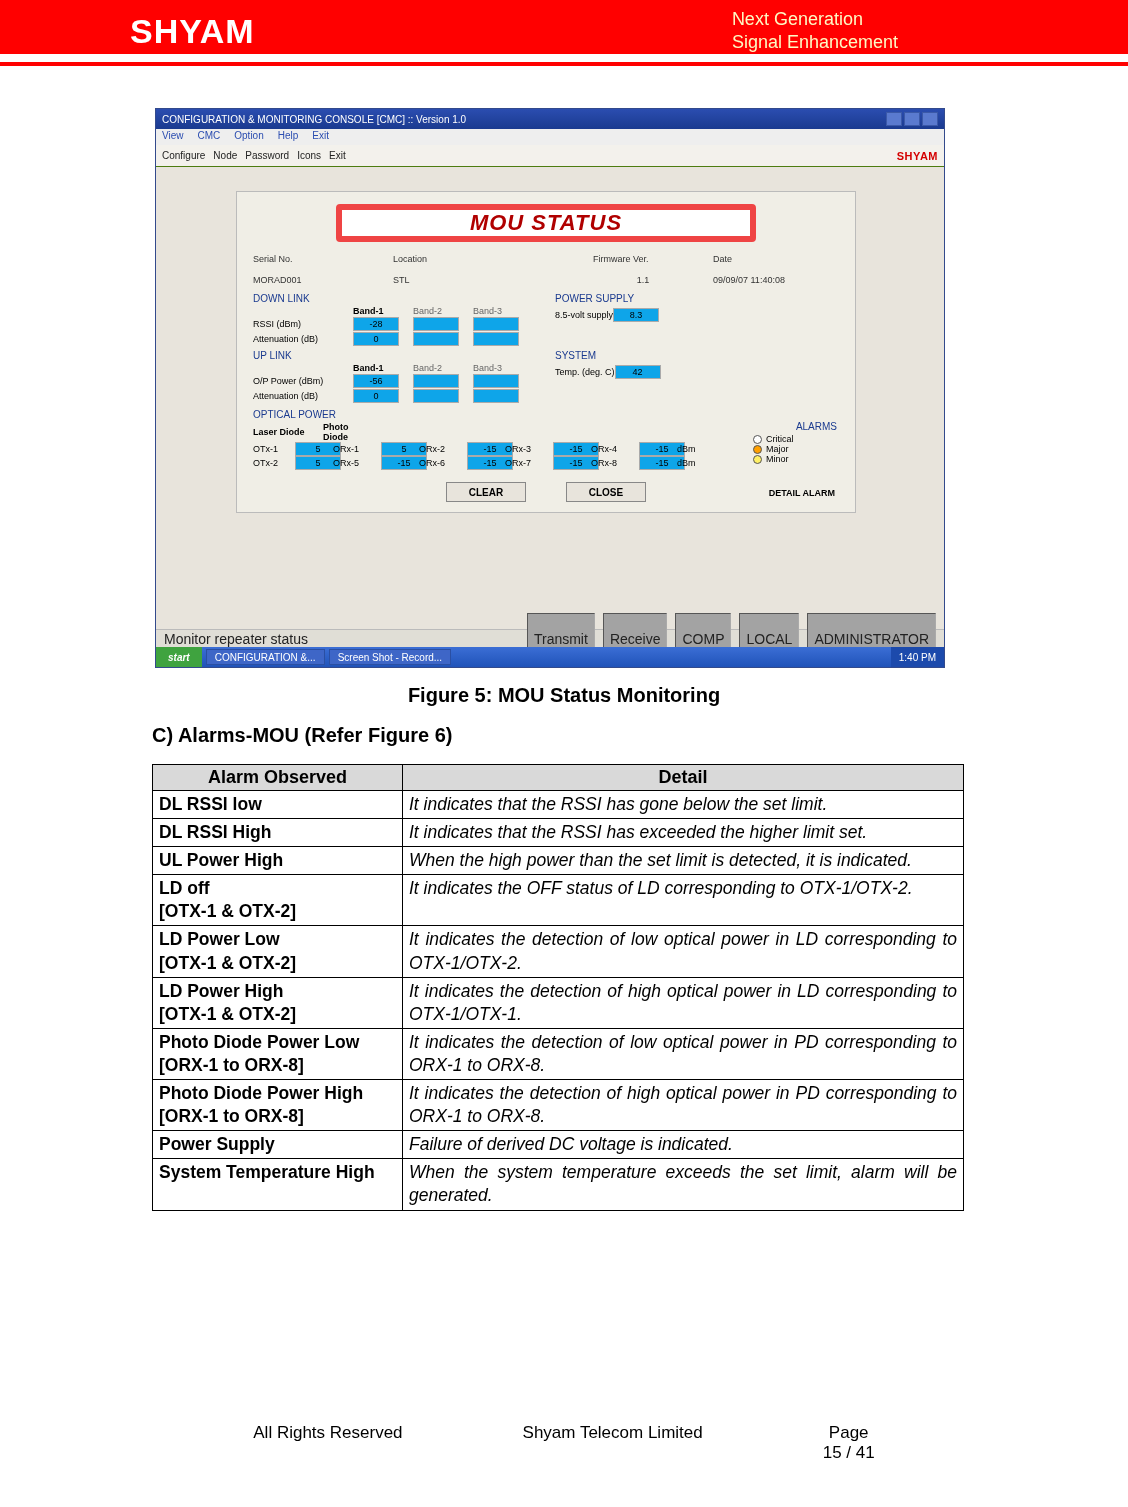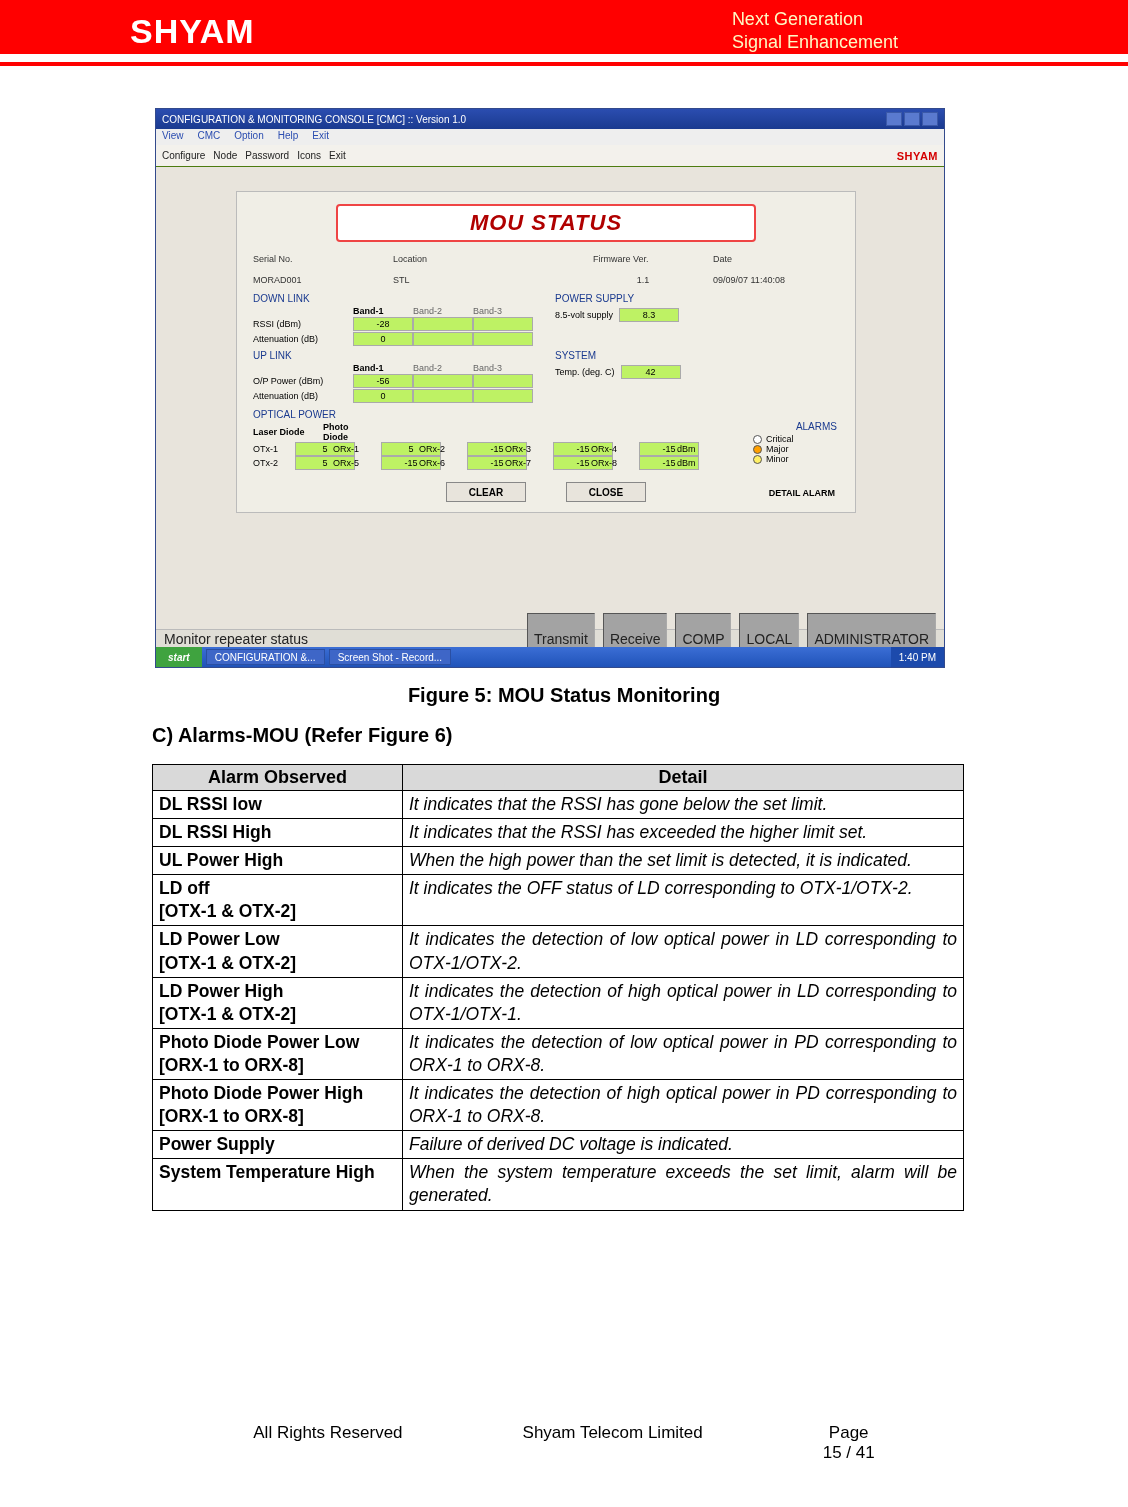--- a/index.html
+++ b/index.html
@@ -17,36 +17,36 @@
   .ss-title-text { font-size: 10px; }
   .ss-titlebtns { display: flex; gap: 2px; }
   .ss-tb { width: 16px; height: 14px; background: #5a7acf; border: 1px solid #3b59a8; }
   .ss-menubar { height: 16px; background: #eee; color: #2b4db0; font-size: 10px; padding: 1px 6px; display: flex; gap: 14px; }
   .ss-toolbar { height: 22px; background: #f3f1ec; border-bottom: 1px solid #4d7c0f; display: flex; align-items: center; padding: 0 6px; gap: 22px; justify-content: space-between; }
   .ss-toolbar-left { display: flex; gap: 8px; align-items: center; }
   .ss-toolbar-item { color: #222; font-size: 10px; }
   .ss-shyam { color: #d40000; font-weight: 700; font-size: 11px; letter-spacing: 0.5px; }
 
   .ss-body { position: absolute; left: 80px; top: 82px; width: 620px; background: #f0eee6; border: 1px solid #bbb; padding-bottom: 8px; }
-  .ss-mou-banner { margin: 12px auto 10px; width: 420px; height: 38px; border: 2px solid #ef4444; border-radius: 4px; display: flex; align-items: center; justify-content: center; background: #fff; color: #b00000; font-size: 22px; font-weight: 700; font-style: italic; letter-spacing: 1px; }
+  .ss-mou-banner { margin: 12px auto 10px; width: 420px; height: 38px; border: 6px solid #ef4444; border-radius: 4px; display: flex; align-items: center; justify-content: center; background: #fff; color: #b00000; font-size: 22px; font-weight: 700; font-style: italic; letter-spacing: 1px; }
 
   .ss-row-top { display: flex; padding: 2px 16px 6px; gap: 20px; }
   .ss-lblcol { display: flex; flex-direction: column; gap: 11px; }
   .ss-lbl { font-size: 9px; color: #333; }
   .ss-val { font-size: 9px; color: #333; }
 
   .ss-gridarea { display: grid; grid-template-columns: 1fr 1fr; gap: 4px 18px; padding: 2px 16px; }
   .gbox { border: 0; }
   .gtitle { color: #1a3a8f; font-weight: 400; font-size: 10px; margin-bottom: 2px; }
   .band-head { display: grid; grid-template-columns: 100px 60px 60px 60px; font-size: 9px; color: #666; }
   .band-head .b1 { color: #000; font-weight: 700; }
   .band-row { display: grid; grid-template-columns: 100px 60px 60px 60px; align-items: center; margin-top: 1px; }
   .band-row span { font-size: 9px; }
-  .fld { width: 60px; height: 14px; border: 1px solid #aaa; background: #bef264; font-size: 9px; text-align: center; line-height: 12px; }
-  .simple-row { display: flex; align-items: center; gap: 6px; margin-top: 4px; font-size: 9px; }
+  .fld { width: 46px; height: 14px; border: 1px solid #aaa; background: #0ea5e9; font-size: 9px; text-align: center; line-height: 12px; }
+  .simple-row { display: flex; align-items: center; margin-top: 4px; font-size: 9px; }
 
   .optical { padding: 4px 16px; }
   .opt-head { display: grid; grid-template-columns: 70px 46px 46px 46px 46px 46px 46px 46px 46px 30px; font-size: 9px; align-items: center; }
   .opt-head .ld { font-weight: 700; }
   .opt-head .pd { font-weight: 700; }
   .opt-row { display: grid; grid-template-columns: 40px 36px 46px 36px 46px 36px 46px 36px 46px 36px 30px; font-size: 9px; align-items: center; gap: 2px; }
   .alarm-box { position: absolute; right: 18px; bottom: 48px; width: 84px; font-size: 9px; }
   .alarm-box .gtitle { text-align: right; color: #1a3a8f; }
   .alarm-item { display: flex; align-items: center; gap: 4px; }
   .dot { width: 9px; height: 9px; border-radius: 50%; border: 1px solid #555; background: #fff; }

